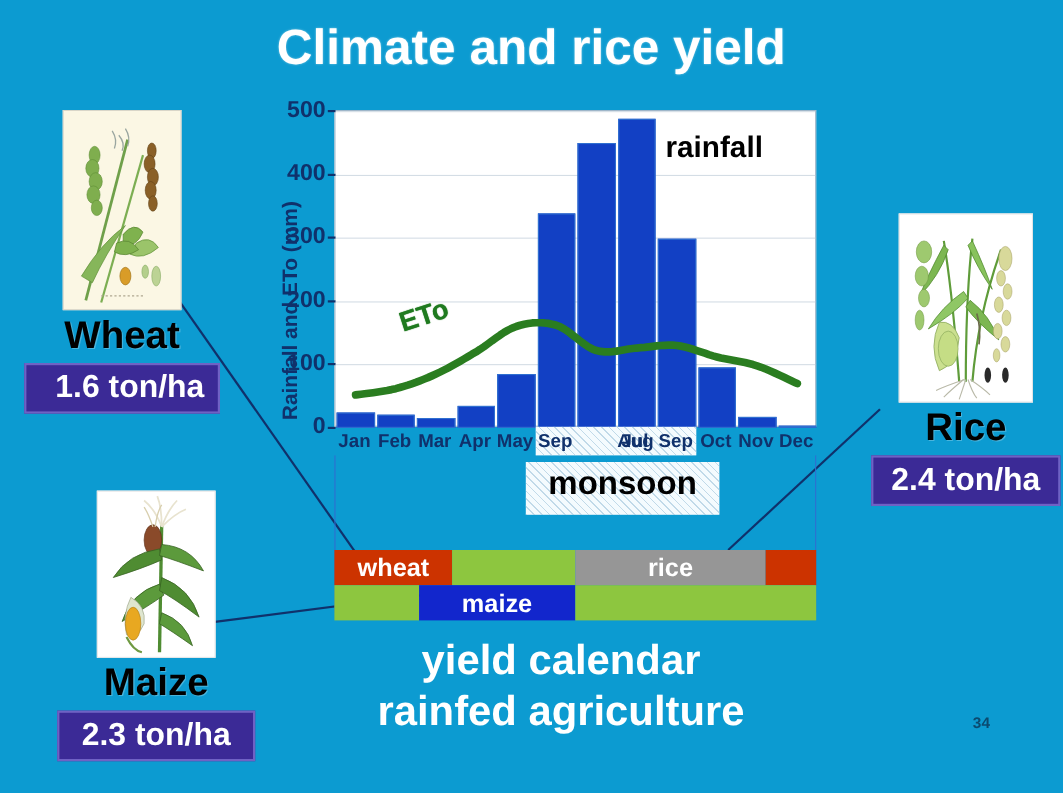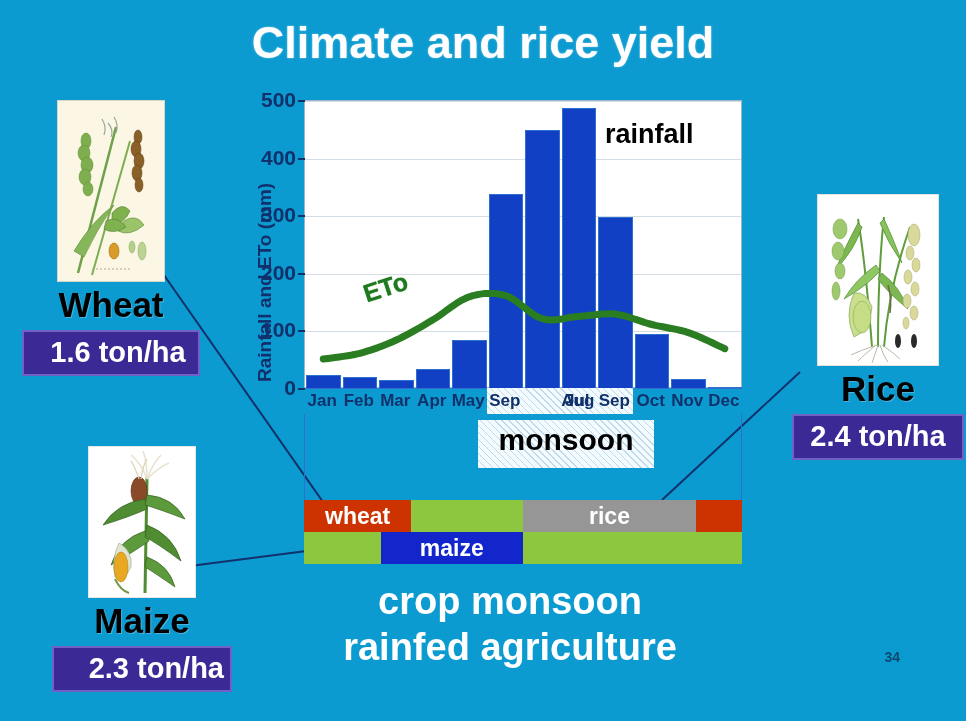--- a/index.html
+++ b/index.html
@@ -384,21 +384,21 @@
         <path d="M56 84 q-26 8 -34 34 q24 -14 38 -24 z" fill="#5c9a3c" stroke="#356020" stroke-width="0.7"></path>
         <path d="M58 78 q26 10 34 36 q-24 -18 -36 -24 z" fill="#4f8c32" stroke="#356020" stroke-width="0.7"></path>
         <path d="M58 110 q22 8 28 30 q-20 -14 -30 -20 z" fill="#5c9a3c" stroke="#356020" stroke-width="0.7"></path>
 
         <path d="M30 96 q-8 16 -4 34 q10 4 16 -10 q2 -16 -12 -24 z" fill="#dfe6d0" stroke="#9aa488" stroke-width="0.6"></path>
         <ellipse cx="32" cy="120" rx="7" ry="15" fill="#e8a821" stroke="#b37f12" stroke-width="0.6"></ellipse>
         <path d="M26 132 q6 12 14 14" stroke="#6f9a42" stroke-width="2" fill="none"></path>
       </svg>
     </div>
     <div class="crop-name">Maize</div>
-    <div class="yield-badge" style="margin-top:4px;text-align:right;">2.3 ton/ha</div>
+    <div class="yield-badge" style="margin-top:4px;">2.3 ton/ha</div>
   </div>
 
   <div id="chart-area">
 
     <div id="y-axis-title" style="left:6px; top:282px;">Rainfall and ETo (mm)</div>
 
     <div id="plot-frame">
         <div class="gridline" style="top: 0px;"></div>
         <div class="gridline" style="top: 57.6px;"></div>
         <div class="gridline" style="top: 115.2px;"></div>
@@ -473,18 +473,18 @@
       </div>
     <div class="cal-row" id="cal-row-1" style="top:32px;">
         <div class="cal-seg" style="left: 0%; width: 17.5%; background: rgb(141, 198, 63);"></div>
         <div class="cal-seg" style="left: 17.5%; width: 32.5%; background: rgb(18, 38, 204);"></div>
         <div class="cal-label" style="left: 17.5%; width: 32.5%;">maize</div>
         <div class="cal-seg" style="left: 50%; width: 50%; background: rgb(141, 198, 63);"></div>
       </div>
   </div>
 
   <div id="caption">
-    <div>crop monsoon</div>
+    <div>yield calendar</div>
     <div>rainfed agriculture</div>
   </div>
 
   <div id="slide-number">34</div>
 </div>
 
 </body></html>

